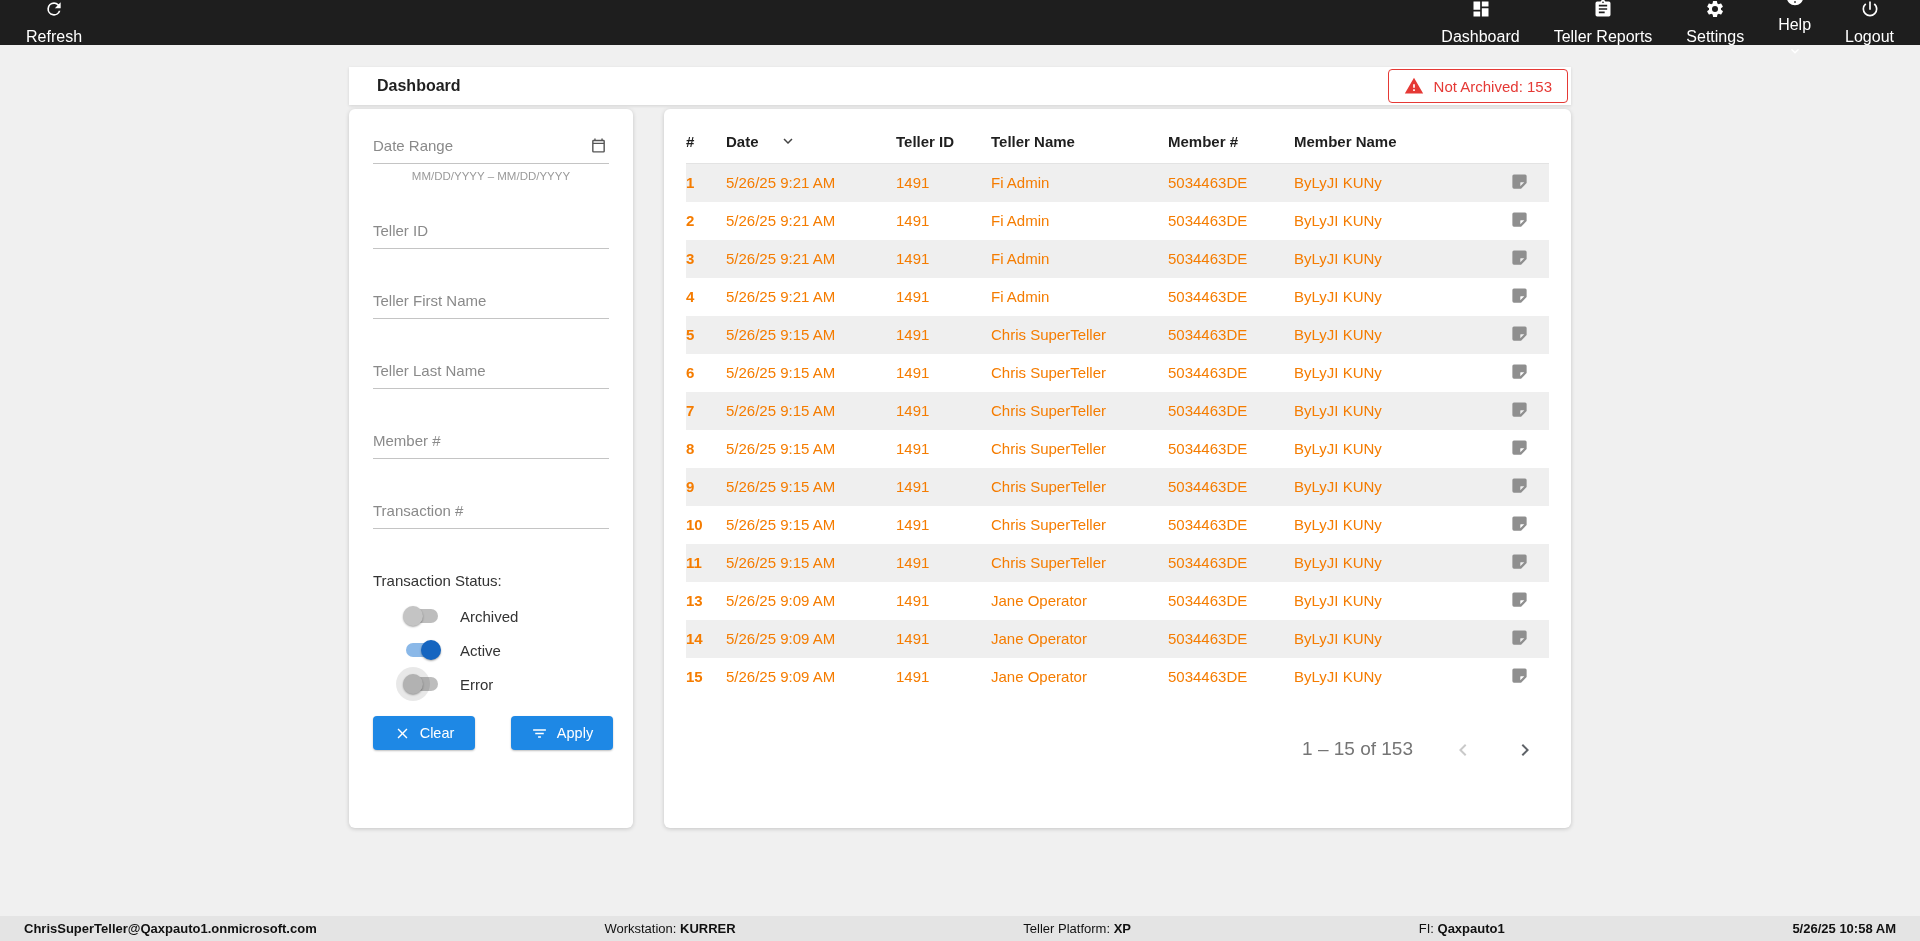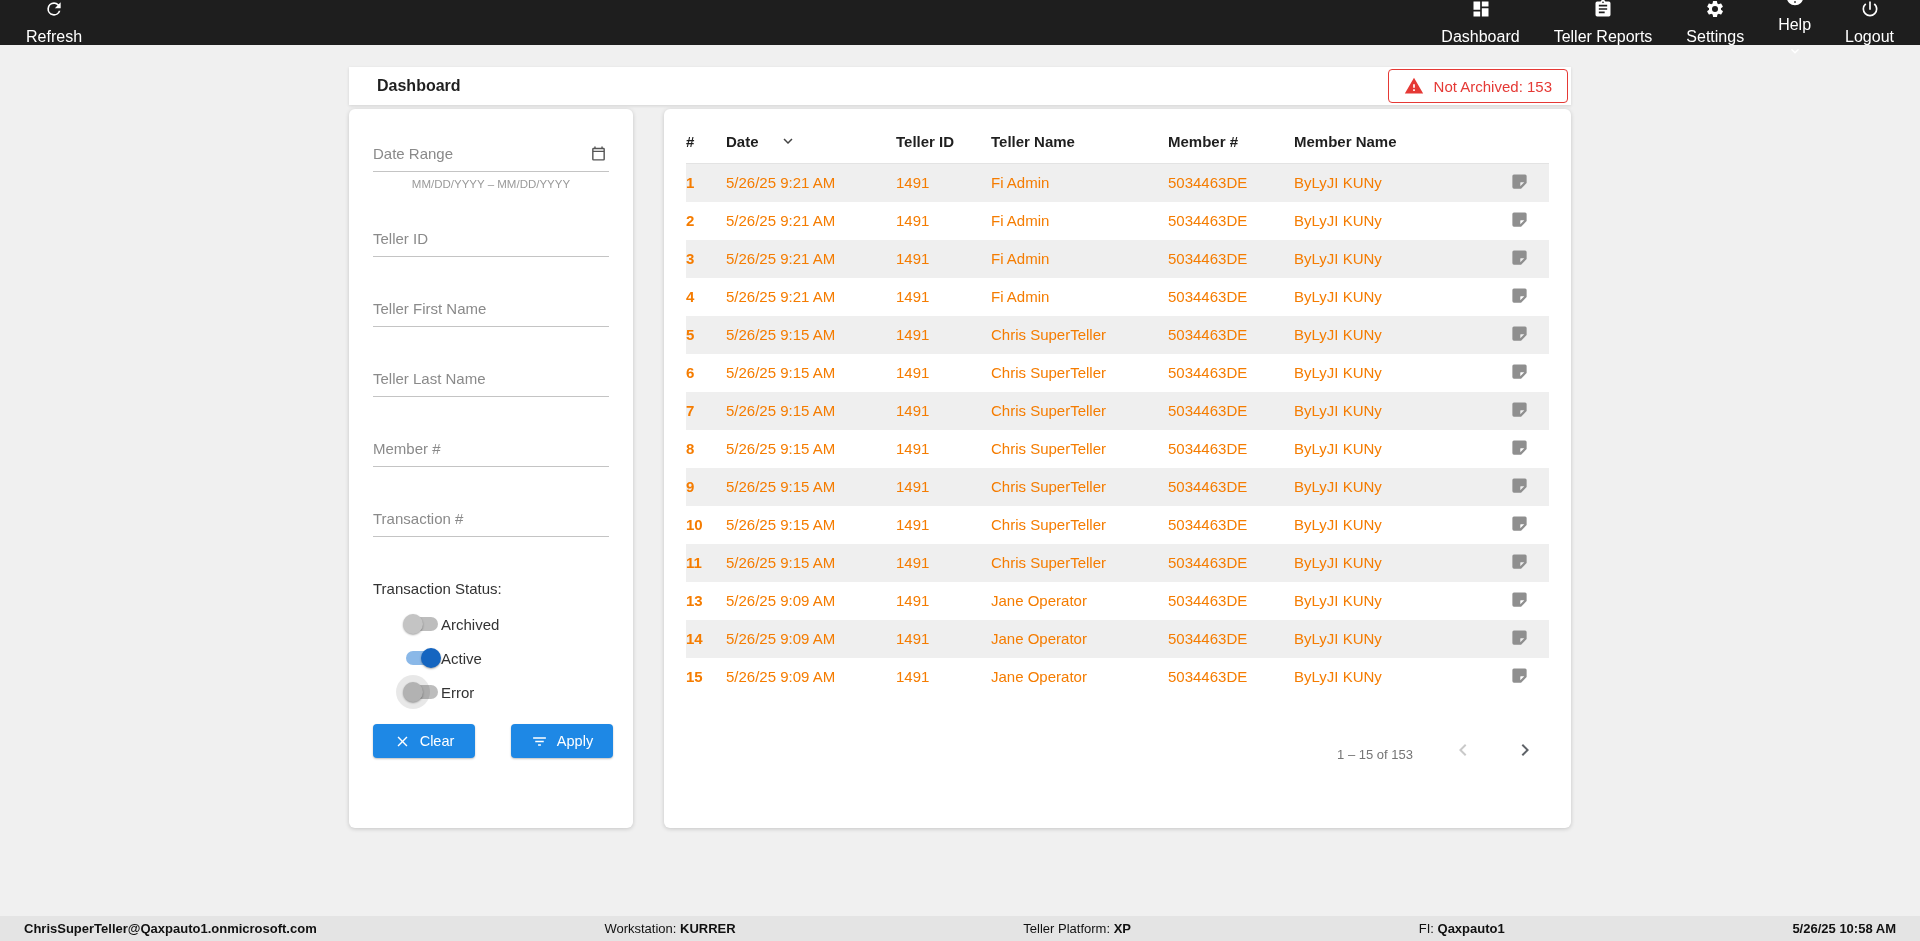--- a/index.html
+++ b/index.html
@@ -43,35 +43,35 @@
   }
   .badge-icon svg { width:20px; height:20px; fill:#e53935; }
 
   .content { display:flex; gap:31px; margin-top:4px; align-items:flex-start; }
 
   
   .filter-card {
     width:284px; height:719px; background:#fff; border-radius:6px;
     box-shadow:0 1px 4px rgba(0,0,0,.18); padding:28px 24px 0; flex:none;
   }
-  .field { margin-bottom:43px; position:relative;margin-top:8px; }
+  .field { margin-bottom:43px; position:relative; }
   .field.date-field { margin-bottom:40px; }
   .u-input {
     width:100%; border:none; border-bottom:1px solid #c4c4c4; background:transparent;
     font-size:15px; padding:0 0 9px; color:#333; outline:none; border-radius:0;
     font-family:inherit;
   }
   .u-input::placeholder { color:#8a8a8a; opacity:1; }
   .cal-icon { position:absolute; right:2px; top:0; }
   .cal-icon svg { width:17px; height:17px; fill:#555; }
   .hint { font-size:11.5px; color:#9a9a9a; margin-top:6px;text-align:center; }
 
   .status-label { font-size:15px; color:#333; margin:35px 0 15px; }
   .toggle-row {
-    display:flex; align-items:center; gap:0; margin:0 0 10px 30px;
+    display:flex; align-items:center; gap:19px; margin:0 0 10px 30px;
     height:24px; font-size:15px; color:#333;
   }
   .switch { position:relative; width:38px; height:20px; flex:none; cursor:pointer; }
   .track { position:absolute; left:3px; right:3px; top:3px; height:14px; border-radius:7px; background:rgba(0,0,0,.26); }
   .knob {
     position:absolute; top:0; left:0; width:20px; height:20px; border-radius:50%;
     background:#c4c4c4; box-shadow:0 1px 2px rgba(0,0,0,.35);
   }
   .toggle-row.on .track { background:#8ab8e8; }
   .toggle-row.on .knob { left:18px; background:#1565c0; }
@@ -107,22 +107,22 @@
     white-space:nowrap; overflow:hidden;
   }
   tbody tr:nth-child(odd) { background:#efefef; }
   tbody tr { cursor:pointer; }
   td.num { font-weight:700; }
   td.note-cell, th.note-col { text-align:center; padding-right:0; }
   .note { display:inline-flex; cursor:pointer; }
   .note svg { width:19px; height:19px; fill:#8f8f8f; }
 
   .pagination {
-    display:flex; align-items:flex-end; justify-content:flex-end; gap:38px;
-    padding:42px 12px 0 0; color:#757575; font-size:13px;
+    display:flex; align-items:flex-start; justify-content:flex-end; gap:38px;
+    padding:42px 12px 0 0; color:#757575; font-size:19px;
   }
   .page-btn { background:none; border:none; cursor:pointer; padding:0; }
   .page-btn svg { width:24px; height:24px; }
   .page-btn.prev svg { fill:#c9c9c9; }
   .page-btn.next svg { fill:#5f6368; }
 
   
   .footer {
     position:absolute; bottom:0; left:0; right:0; height:25px; background:#e4e4e4;
     display:flex; align-items:center; justify-content:space-between;

